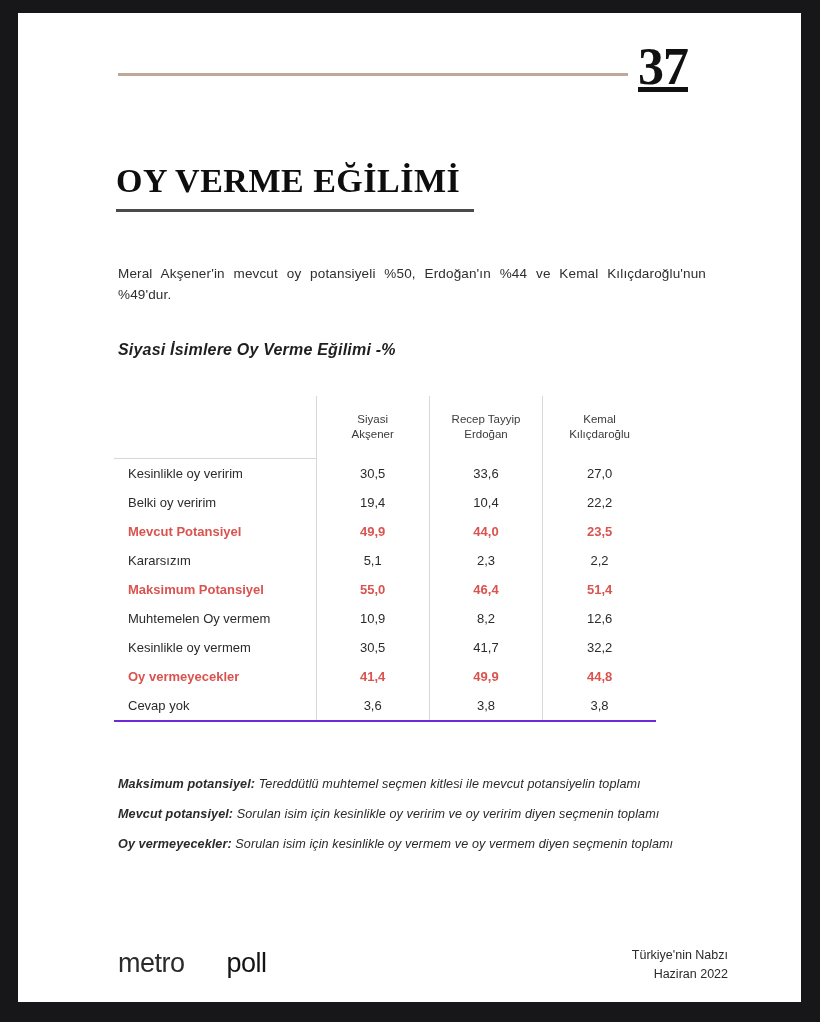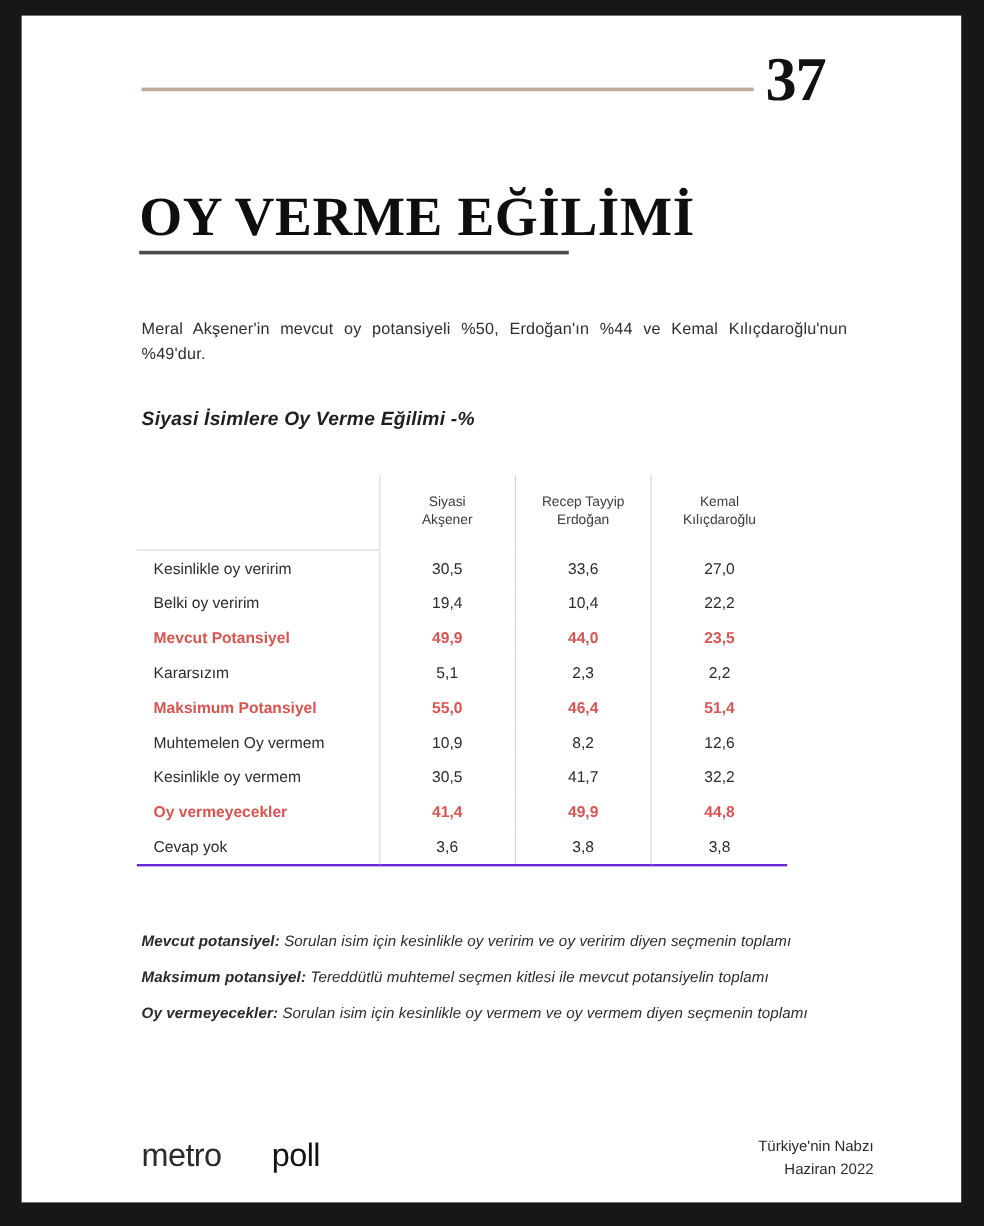--- a/index.html
+++ b/index.html
@@ -52,32 +52,33 @@
     left: 620px;
     top: 28px;
     width: 120px;
     text-align: left;
     font-family: "Liberation Serif", serif;
     font-weight: bold;
     font-size: 52px;
     line-height: 52px;
     color: #111111;
     letter-spacing: -1px;
+    text-decoration: underline;
   }
 
   
   .title-block {
     position: absolute;
     left: 98px;
     top: 148px;
   }
   .page-title {
     font-family: "Liberation Serif", serif;
     font-weight: bold;
-    font-size: 46px;
+    font-size: 34px;
     line-height: 40px;
     color: #0e0e0e;
     letter-spacing: 0.5px;
     white-space: nowrap;
   }
   .title-underline {
     margin-top: 8px;
     width: 358px;
     height: 3px;
     background: #4a4a4a;
@@ -311,24 +312,24 @@
             <td class="val">3,6</td>
             <td class="val">3,8</td>
             <td class="val">3,8</td>
           </tr>
         </tbody>
       </table>
     </div>
 
     <div class="notes">
       <div class="note">
-        <b>Mevcut potansiyel:</b><span> Sorulan isim için kesinlikle oy veririm ve oy veririm diyen seçmenin toplamı</span>
+        <b>Maksimum potansiyel:</b><span> Tereddütlü muhtemel seçmen kitlesi ile mevcut potansiyelin toplamı</span>
       </div>
       <div class="note">
-        <b>Maksimum potansiyel:</b><span> Tereddütlü muhtemel seçmen kitlesi ile mevcut potansiyelin toplamı</span>
+        <b>Mevcut potansiyel:</b><span> Sorulan isim için kesinlikle oy veririm ve oy veririm diyen seçmenin toplamı</span>
       </div>
       <div class="note">
         <b>Oy vermeyecekler:</b><span> Sorulan isim için kesinlikle oy vermem ve oy vermem diyen seçmenin toplamı</span>
       </div>
     </div>
 
     <div class="footer">
       <div class="logo"><span>metro</span><span class="accent">poll</span></div>
       <div class="footer-meta">
         <div>Türkiye'nin Nabzı</div>

